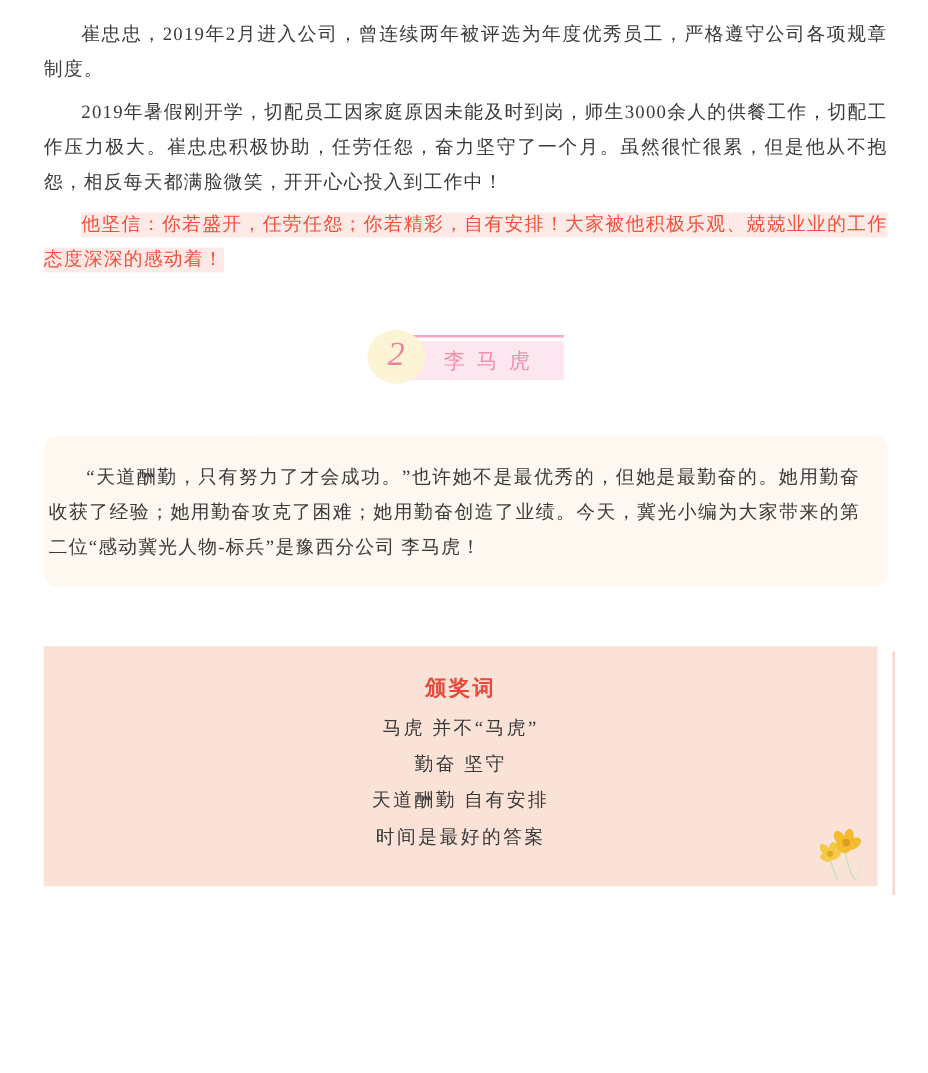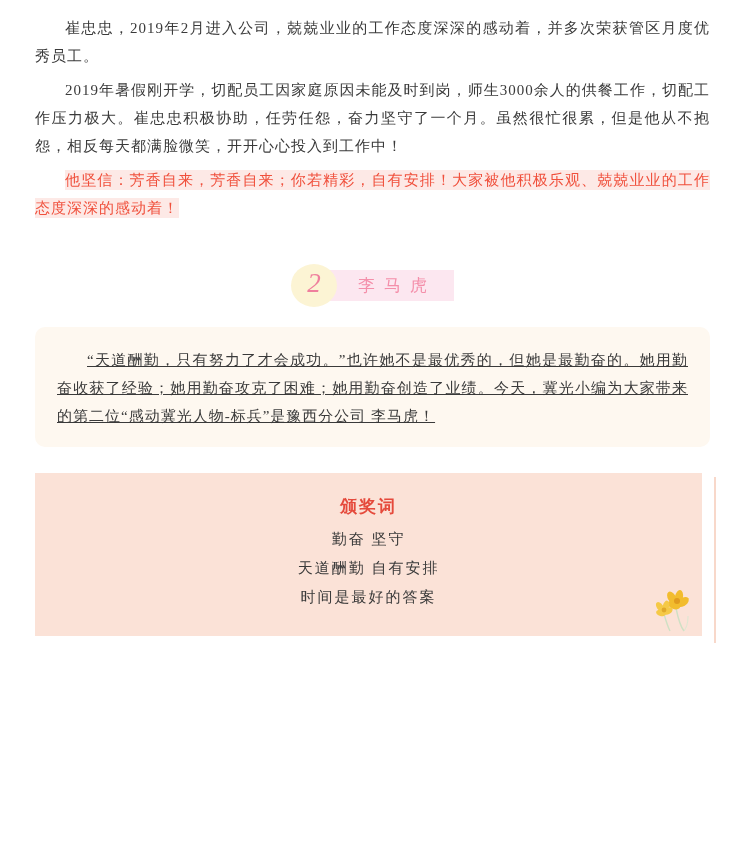--- a/index.html
+++ b/index.html
@@ -59,47 +59,46 @@
     margin-right:-17px;
     position:relative;z-index:2;
   }
   .sec-num{
     font-family:"Liberation Serif","DejaVu Serif",serif;
     font-style:italic;
     font-size:27px;
     color:var(--num-pink);
     transform:translateY(-2px);
   }
-  .sec-name-wrap{display:flex;flex-direction:row;position:relative;z-index:1;}
+  .sec-name-wrap{display:flex;flex-direction:column;position:relative;z-index:1;}
   .sec-name-line{
     height:2px;
     background:var(--name-line);
     margin:0 0 3px 6px;
   }
   .sec-name{
     background:var(--name-bg);
     color:var(--name-text);
     font-size:17px;
     letter-spacing:9px;
     padding:4px 18px 4px 32px;
     white-space:nowrap;
   }
   
   .intro-block{
-    margin-top:20px;
+    margin-top:42px;
     background:var(--intro-bg);
     border-radius:10px;
-    padding:19px 22px 17px 22px;
-    text-decoration:underline;
+    padding:19px 22px 17px 4px;
   }
   .intro-block .para{margin-bottom:0;}
   
   .award-wrap{
     position:relative;
-    margin-top:26px;
+    margin-top:48px;
   }
   .award-box{
     position:relative;
     width:calc(100% - 8px);
     background:var(--award-bg);
     padding:20px 20px 24px 20px;
   }
   .award-edge-right{
     position:absolute;
     width:2px;
@@ -126,44 +125,45 @@
     position:absolute;
     right:8px;bottom:4px;
     width:42px;height:46px;
   }
 </style>
 </head>
 <body>
 
 <div class="page">
 
-  <p class="para">崔忠忠，2019年2月进入公司，兢兢业业的工作态度深深的感动着，并多次荣获管区月度优秀员工。</p>
+  <p class="para">崔忠忠，2019年2月进入公司，曾连续两年被评选为年度优秀员工，严格遵守公司各项规章制度。</p>
   <p class="para">2019年暑假刚开学，切配员工因家庭原因未能及时到岗，师生3000余人的供餐工作，切配工作压力极大。崔忠忠积极协助，任劳任怨，奋力坚守了一个月。虽然很忙很累，但是他从不抱怨，相反每天都满脸微笑，开开心心投入到工作中！</p>
 
-  <p class="para red"><span class="hl">他坚信：芳香自来，芳香自来；你若精彩，自有安排！大家被他积极乐观、兢兢业业的工作态度深深的感动着！</span></p>
+  <p class="para red"><span class="hl">他坚信：你若盛开，任劳任怨；你若精彩，自有安排！大家被他积极乐观、兢兢业业的工作态度深深的感动着！</span></p>
 
   <div class="sec-header">
     <div class="sec-inner">
       <div class="sec-num-circle">
         <span class="sec-num">2</span>
       </div>
       <div class="sec-name-wrap">
         <div class="sec-name-line"></div>
         <div class="sec-name">李马虎</div>
       </div>
     </div>
   </div>
 
   <div class="intro-block">
     <p class="para">“天道酬勤，只有努力了才会成功。”也许她不是最优秀的，但她是最勤奋的。她用勤奋收获了经验；她用勤奋攻克了困难；她用勤奋创造了业绩。今天，冀光小编为大家带来的第二位“感动冀光人物-标兵”是豫西分公司 李马虎！</p>
   </div>
 
   <div class="award-wrap">
     <div class="award-box">
       <div class="award-title">颁奖词</div>
+      <div class="award-line">马虎 并不“马虎”</div>
       <div class="award-line">勤奋 坚守</div>
       <div class="award-line">天道酬勤 自有安排</div>
       <div class="award-line">时间是最好的答案</div>
       <svg class="flower" viewBox="0 0 42 46" aria-hidden="true">
         <path d="M24 22 C26 32 28 40 32 45" stroke="#cfe0c4" stroke-width="1.4" fill="none"></path>
         <path d="M12 28 C14 35 16 41 18 45" stroke="#cfe0c4" stroke-width="1.4" fill="none"></path>
         <path d="M36 30 C36 38 34 42 32 45" stroke="#dbe8d2" stroke-width="1" fill="none"></path>
         <g fill="#f2bc2e">
           <ellipse cx="20" cy="12" rx="4" ry="7" transform="rotate(-30 20 12)"></ellipse>
           <ellipse cx="27" cy="11" rx="4" ry="7" transform="rotate(10 27 11)"></ellipse>

